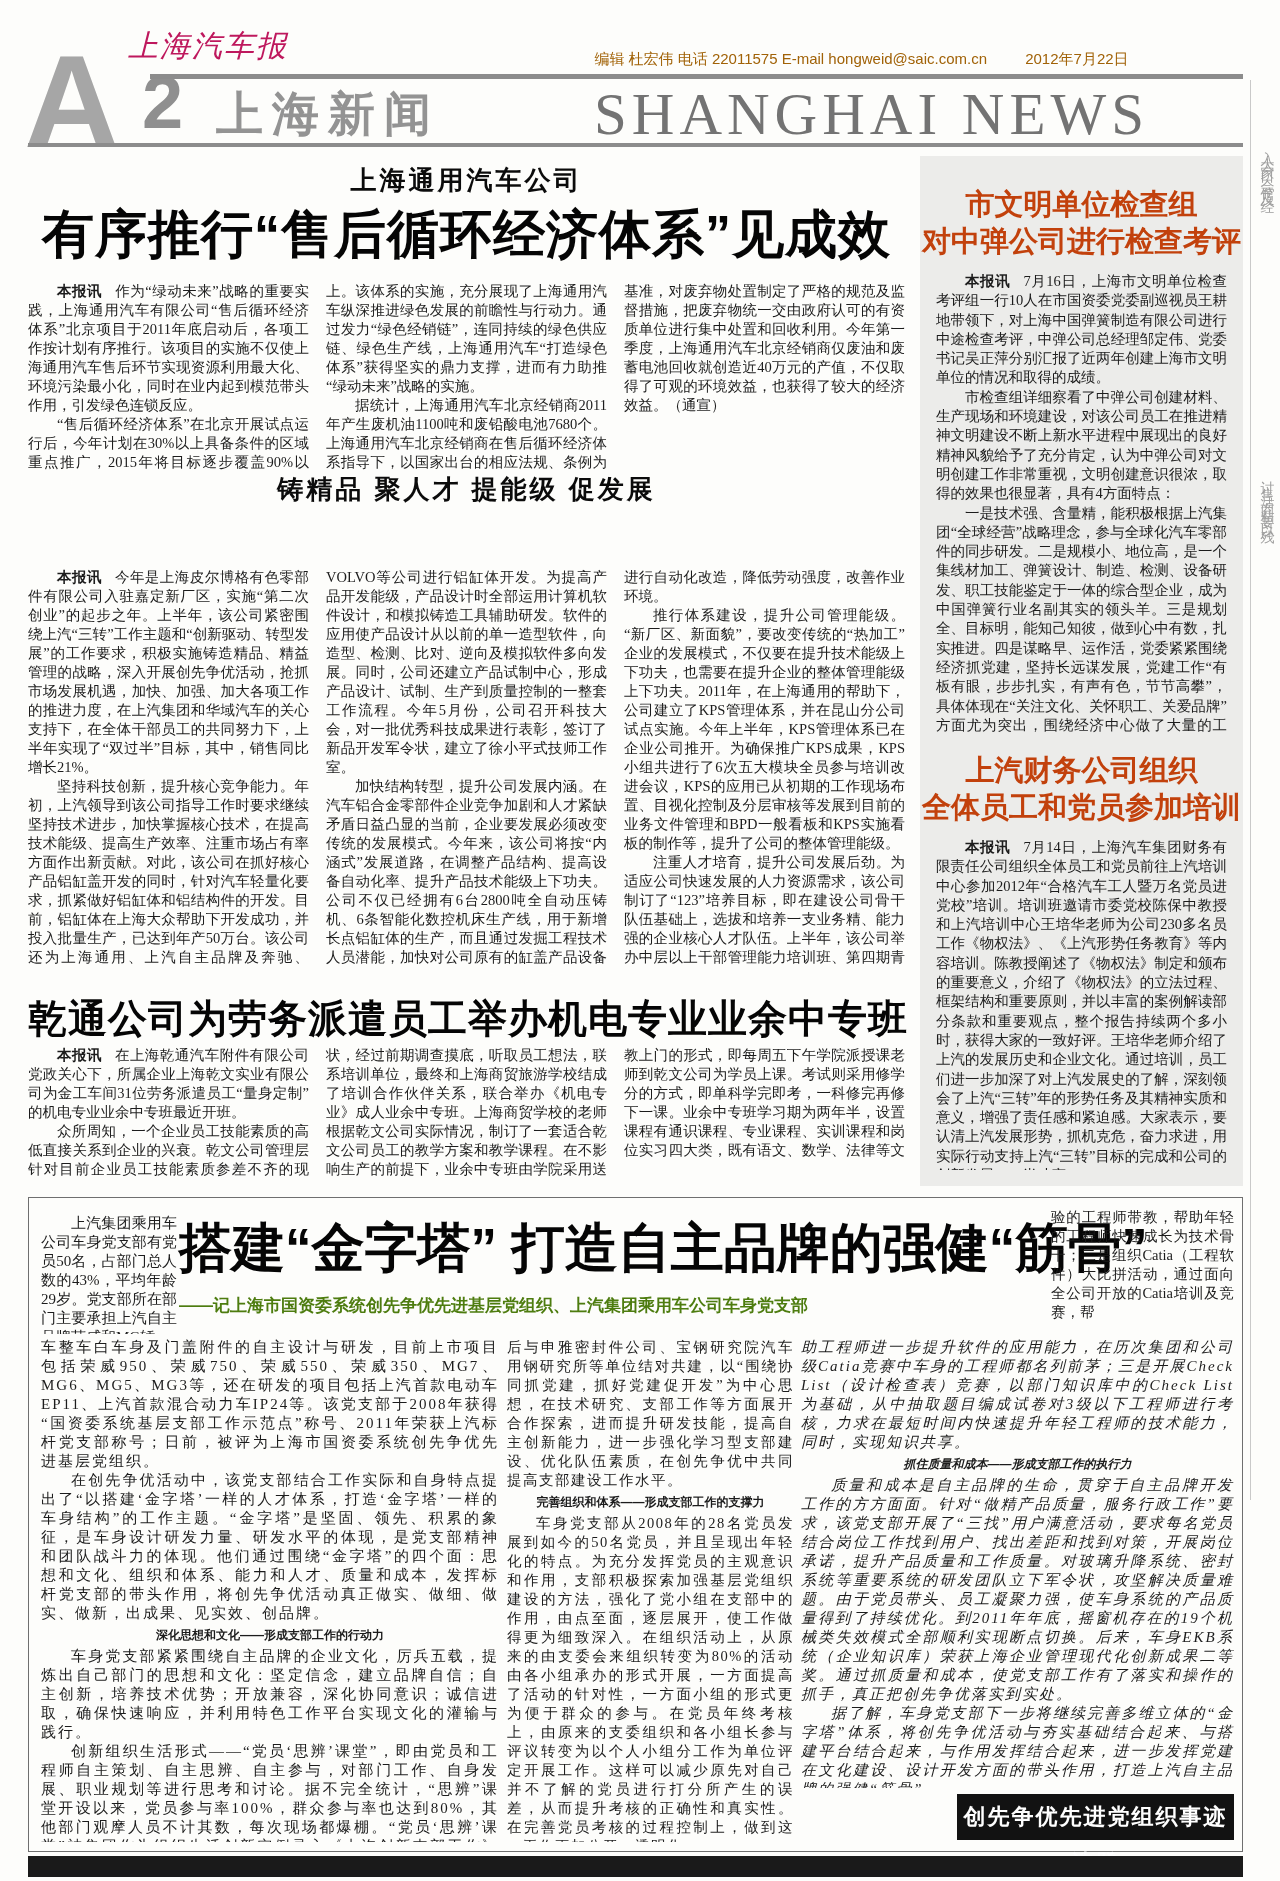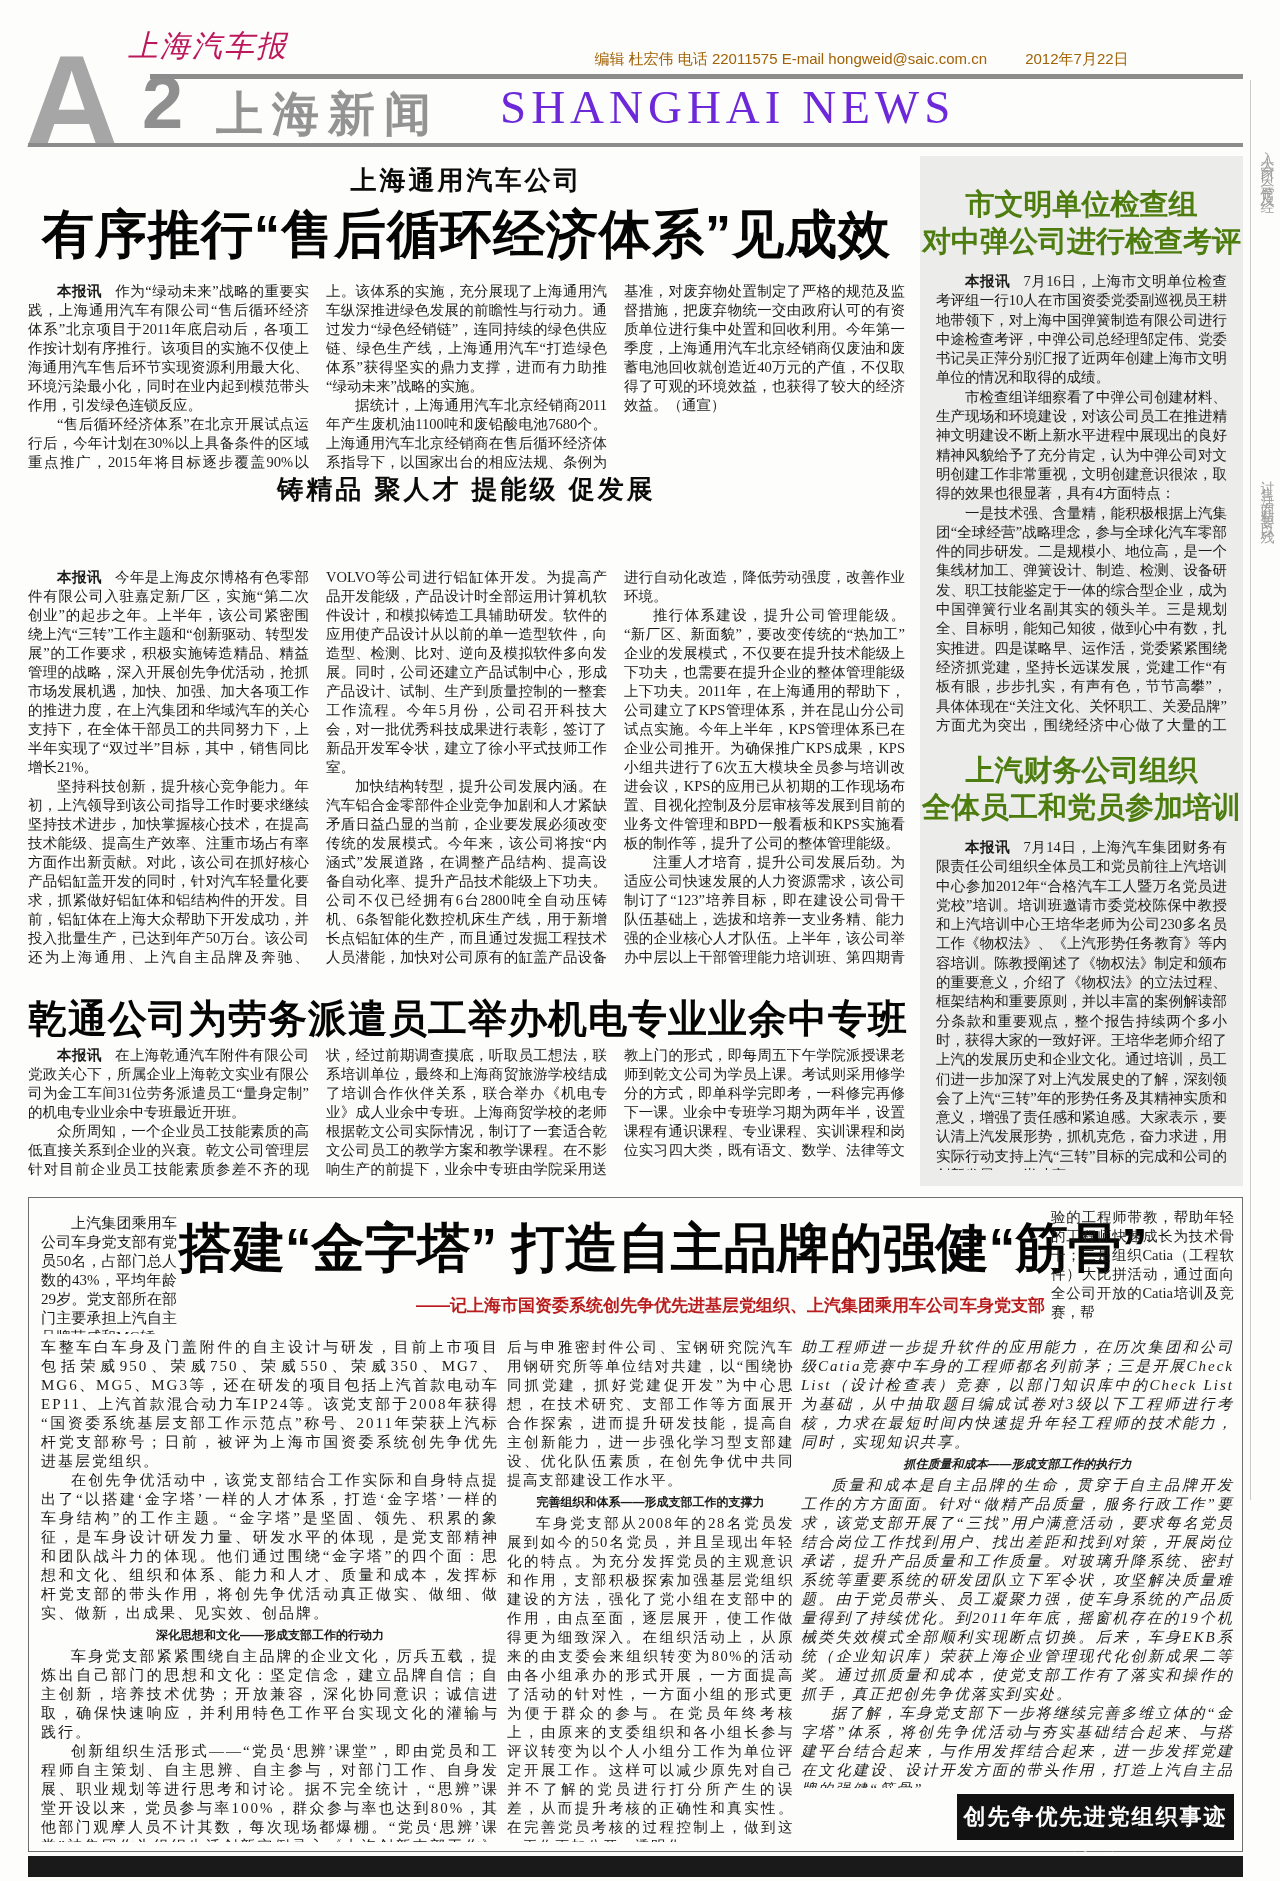--- a/index.html
+++ b/index.html
@@ -4,42 +4,42 @@
 <style>
   html,body{margin:0;padding:0;background:#e8e8e4;}
   .page{position:relative;width:1280px;height:1881px;background:#fdfdfb;margin:0 auto;overflow:hidden;
         font-family:"Liberation Serif","DejaVu Serif",serif;color:#1c1c1c;}
   .abs{position:absolute;}
   
   .logo{font-family:"DejaVu Serif",serif;font-weight:400;font-style:italic;font-size:30px;color:#be185d;letter-spacing:2px;}
   .bigA{font-family:"Liberation Sans","DejaVu Sans",sans-serif;font-weight:900;font-size:132px;line-height:1;color:#a6a6a6;}
   .num2{font-family:"Liberation Sans","DejaVu Sans",sans-serif;font-weight:700;font-size:74px;line-height:1;color:#8f8f8f;}
   .secCn{font-family:"Liberation Sans","DejaVu Sans",sans-serif;font-weight:700;font-size:47px;line-height:1.1;color:#939393;letter-spacing:9px;}
-  .secEn{font-family:"Liberation Serif","DejaVu Serif",serif;font-weight:400;font-size:47px;color:#6d28d9;letter-spacing:5px;text-align:left;}
+  .secEn{font-family:"Liberation Serif","DejaVu Serif",serif;font-weight:400;font-size:59px;color:#737373;letter-spacing:5px;text-align:center;}
   .infoline{font-size:15px;color:#a16207;text-align:center;font-family:"Liberation Sans",sans-serif;}
   .rule{background:#8c8c8c;}
   
   .kicker{font-family:"Liberation Sans","DejaVu Sans",sans-serif;font-weight:800;font-size:26px;text-align:center;color:#0b0b0b;letter-spacing:3px;}
   .headline{font-family:"Liberation Sans","DejaVu Sans",sans-serif;font-weight:900;text-align:center;color:#050505;white-space:nowrap;}
   .h52{font-size:52px;letter-spacing:1px;}
   .h50{font-size:50px;letter-spacing:1px;}
   .h39{font-size:39px;letter-spacing:1px;}
   .bodytxt{font-size:14.5px;line-height:19px;text-align:justify;overflow:hidden;}
   .cols3{column-count:3;column-gap:17px;column-fill:auto;height:100%;}
   .bodytxt p{margin:0;text-indent:2em;}
   .lead{font-family:"Liberation Sans","DejaVu Sans",sans-serif;font-weight:bold;margin-right:0.9em;}
   
   .sidebar{background:#ececea;}
-  .sbHead{font-family:"Liberation Sans","DejaVu Sans",sans-serif;font-weight:800;font-size:29px;line-height:37px;text-align:center;color:#4d7c0f;}
+  .sbHead{font-family:"Liberation Sans","DejaVu Sans",sans-serif;font-weight:800;font-size:29px;line-height:37px;text-align:center;color:#c2410c;}
   .sbBody{font-size:14.5px;line-height:19.3px;text-align:justify;overflow:hidden;}
   .sbBody p{margin:0;text-indent:2em;}
   
   .feature{border:1px solid #6f6f6f;}
   .fHeadline{font-family:"Liberation Sans","DejaVu Sans",sans-serif;font-weight:900;font-size:53px;line-height:76px;text-align:center;color:#050505;white-space:nowrap;}
-  .fSub{font-family:"Liberation Sans","DejaVu Sans",sans-serif;font-weight:700;font-size:17px;text-align:right;color:#b91c1c;}
+  .fSub{font-family:"Liberation Sans","DejaVu Sans",sans-serif;font-weight:700;font-size:17px;text-align:left;color:#4d7c0f;}
   .fcol{font-size:15px;line-height:19px;letter-spacing:2px;text-align:justify;overflow:hidden;}
   .fcol p{margin:0;text-indent:2em;}
   .fcol p.noind{text-indent:0;}
   .subhead{font-family:"Liberation Sans","DejaVu Sans",sans-serif;font-weight:800;font-size:12px;text-align:center;letter-spacing:0;text-indent:0 !important;margin:3px 0 2px 0 !important;}
   .banner{background:#121212;color:#fff;font-family:"Liberation Sans","DejaVu Sans",sans-serif;
           font-weight:800;font-size:22px;text-align:center;line-height:46px;letter-spacing:2px;}
   .bottomBar{background:#1a1a1a;}
   
   .edgeTxt{writing-mode:vertical-rl;font-size:14px;color:#8e8e8e;letter-spacing:7px;opacity:.85;}
   .edgeLine{background:#c9c9c9;}

